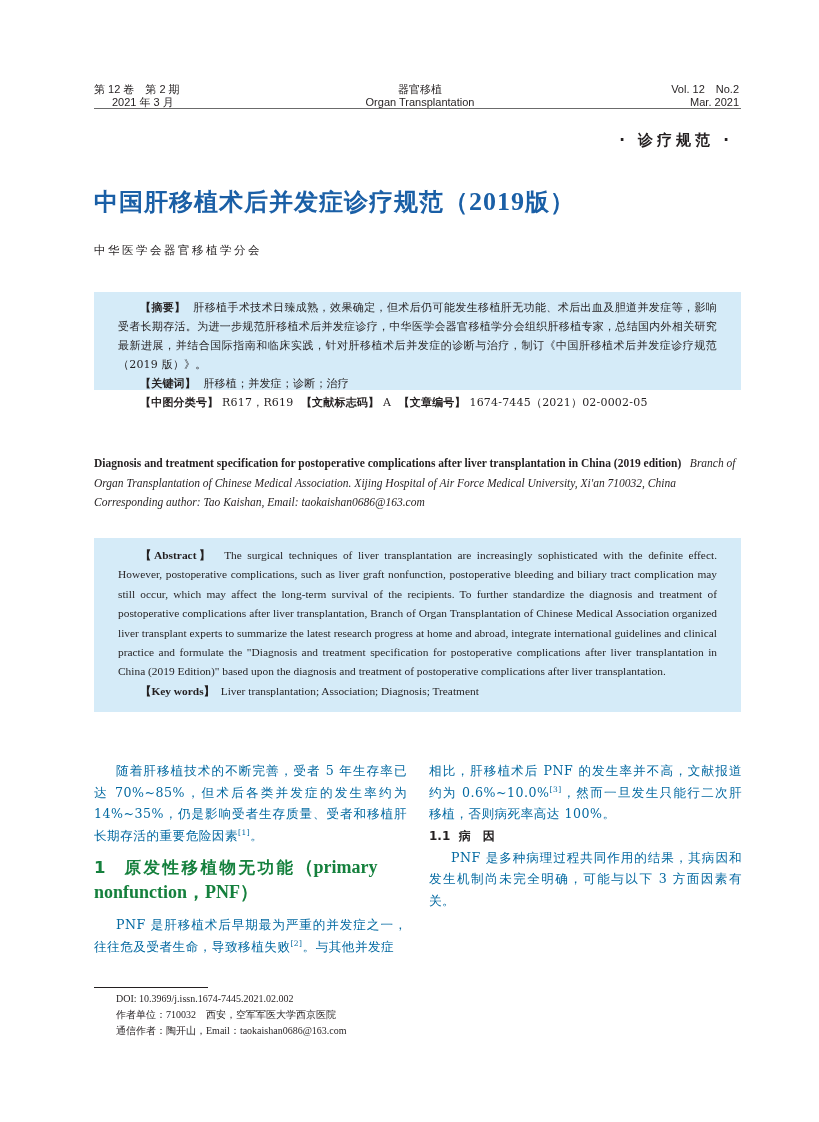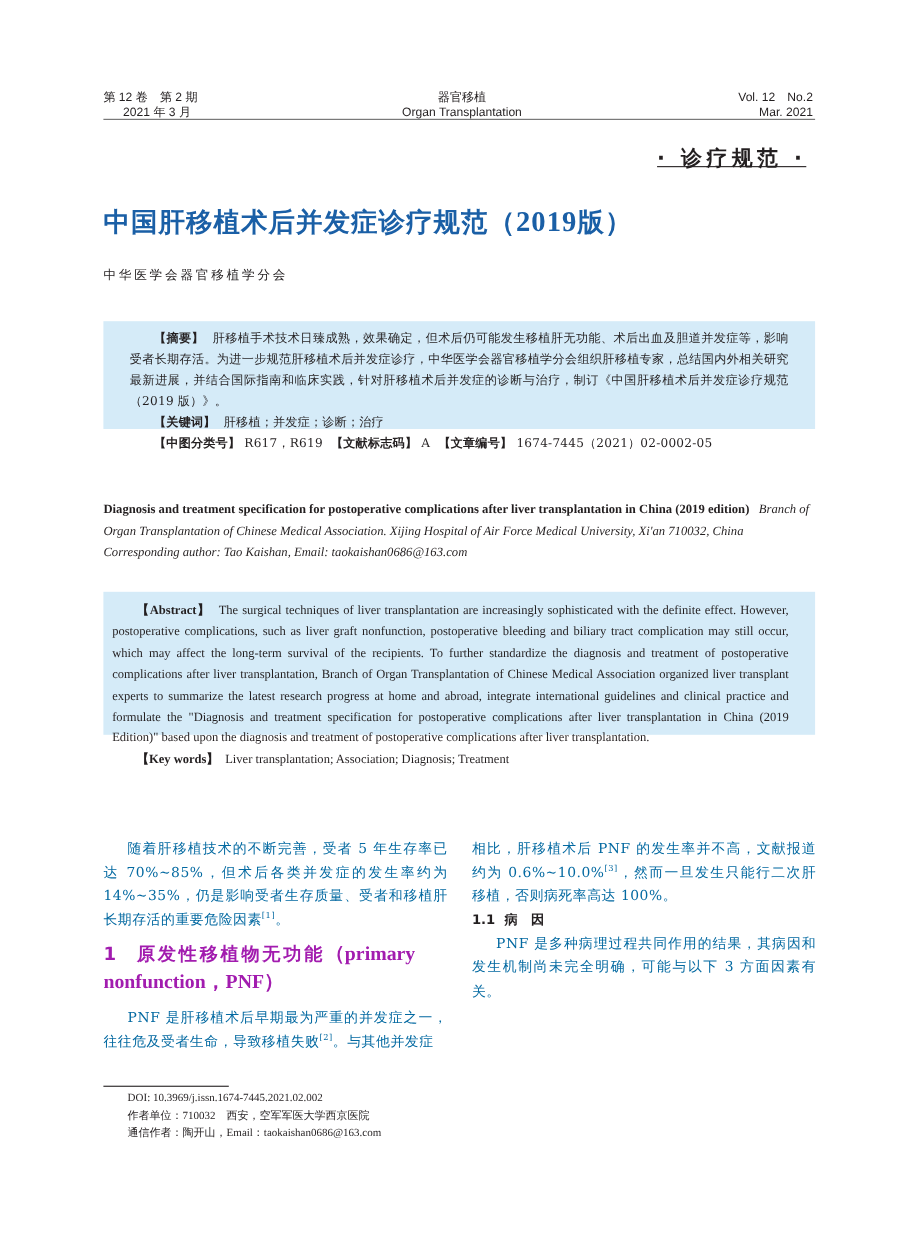--- a/index.html
+++ b/index.html
@@ -16,21 +16,21 @@
     .hdr { font-family: "Liberation Sans", "DejaVu Sans", sans-serif; font-size: 11px; line-height: 13px; color: #231f20; }
     .hdr-left { left: 94px; top: 83px; }
     .hdr-left .l2 { padding-left: 12px; text-align: center; }
     .hdr-center { left: 300px; width: 240px; top: 83px; text-align: center; }
     .hdr-right { right: 80px; top: 83px; text-align: right; }
     .hdr-rule { left: 94px; top: 108px; width: 647px; height: 1px; background: #6b6b6b; }
 
     .column-tag {
       right: 86px; top: 131px;
       font-family: "DejaVu Sans", sans-serif;
-      font-size: 19px; letter-spacing: 4px; font-weight: bold; color: #231f20; text-decoration: underline;
+      font-size: 15px; letter-spacing: 4px; font-weight: bold; color: #231f20;
     }
 
     .title {
       left: 94px; top: 186px;
       font-family: "DejaVu Sans", sans-serif;
       font-size: 24px; color: #1a5fa6; letter-spacing: 1px; white-space: nowrap;
     }
     .title .yr { font-family: "Liberation Serif", serif; font-size: 26px; }
 
     .org {
@@ -51,38 +51,38 @@
     .indent { text-indent: 22px; }
     .lbl { font-family: "DejaVu Sans", sans-serif; font-weight: bold; font-size: 11px; }
 
     .en-title-block {
       left: 94px; top: 454px; width: 650px;
       font-family: "Liberation Serif", serif; font-size: 11.5px; line-height: 19.5px; color: #231f20;
     }
     .en-title-block b { font-weight: bold; }
     .en-title-block i { font-style: italic; }
 
-    .box-en { top: 538px; height: 130px; padding: 8px 24px 0 8px; }
+    .box-en { top: 538px; height: 174px; padding: 8px 24px 0 24px; }
     .box-en p {
       font-family: "Liberation Serif", serif;
       font-size: 11.4px; line-height: 19.4px; color: #231f20; text-align: justify;
     }
     .box-en .lbl-en { font-weight: bold; font-family: "Liberation Serif", serif; }
 
     .col { top: 760px; width: 313px; }
     .col-left { left: 94px; }
     .col-right { left: 429px; }
     .body-p {
       font-size: 12.6px; line-height: 21.6px; color: #0369a1; text-align: justify; letter-spacing: 0.5px;
     }
     .sup { font-size: 7.5px; vertical-align: super; line-height: 0; }
     .h1 {
       margin-top: 9px;
       font-family: "DejaVu Sans", sans-serif;
-      font-size: 16.5px; line-height: 24px; color: #a21caf; letter-spacing: 2.5px;
+      font-size: 16.5px; line-height: 24px; color: #15803d; letter-spacing: 2.5px;
     }
     .h1 .lat { font-family: "Liberation Serif", serif; font-size: 18px; letter-spacing: 0; }
     .h1 + .body-p { margin-top: 9px; }
     .h2 {
       font-family: "DejaVu Sans", sans-serif; font-weight: bold;
       font-size: 12px; line-height: 22px; color: #231f20;
     }
     .h3-label { font-family: "DejaVu Sans", sans-serif; font-weight: bold; font-size: 12px; }
 
     .fn-rule { left: 94px; top: 987px; width: 114px; height: 1px; background: #231f20; }

